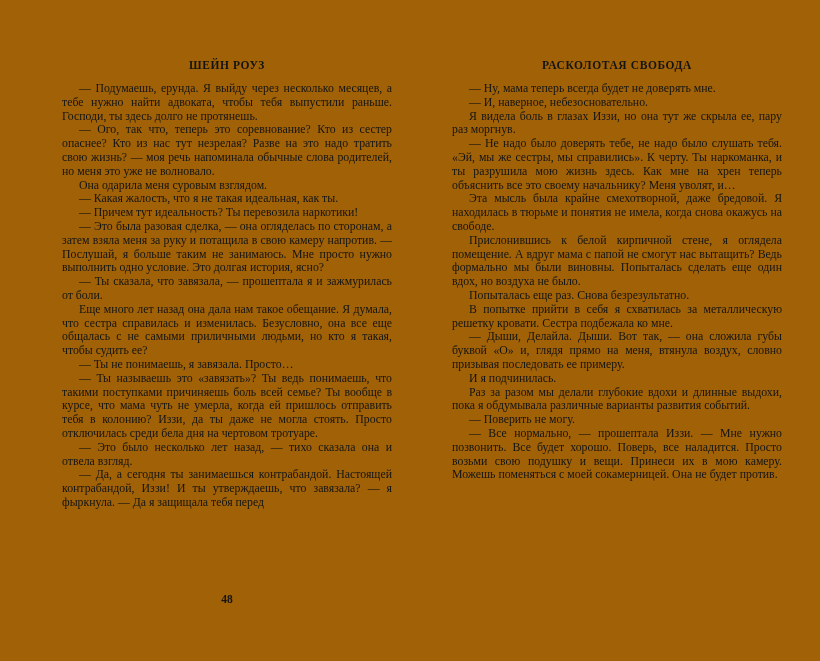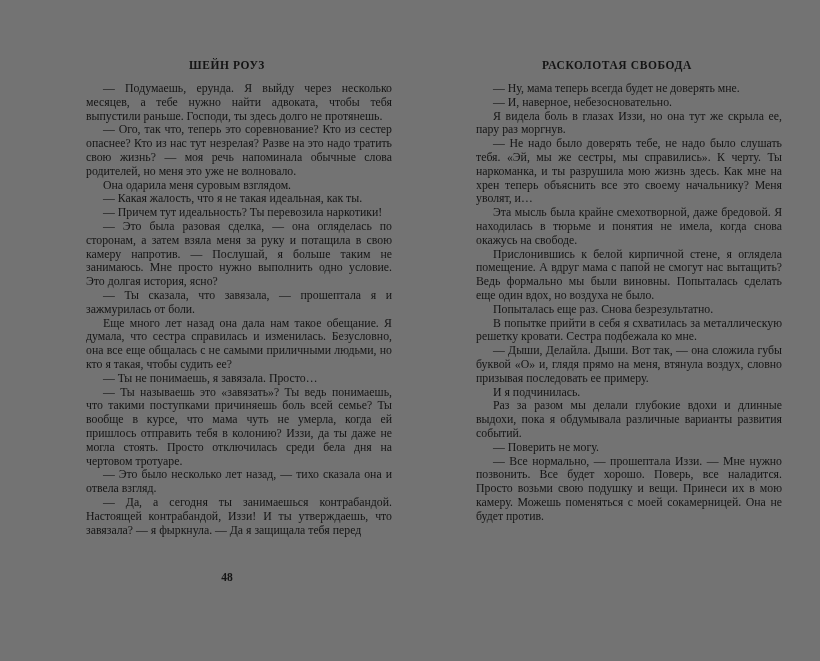--- a/index.html
+++ b/index.html
@@ -11,21 +11,21 @@
     width: 820px;
     height: 661px;
     position: relative;
     font-family: "Liberation Serif", "DejaVu Serif", serif;
     color: #141414;
     overflow: hidden;
   }
   .spread {
     position: absolute;
     inset: 0;
-    background: #737373;
+    background: #a16207;
   }
   .page {
     position: absolute;
     top: 0;
     width: 330px;
     height: 661px;
   }
   .page.left  { left: 62px;  }
   .page.right { left: 452px; }
   .running-head {
@@ -41,32 +41,31 @@
   }
   .body {
     position: absolute;
     top: 82px;
     left: 0;
     right: 0;
     font-size: 11.8px;
     line-height: 13.8px;
     text-align: justify;
     text-justify: inter-word;
-    margin-left: 24px;
   }
   .body p.para {
     margin: 0;
     text-indent: 17px;
   }
   .body p.para.no-indent {
     text-indent: 0;
   }
   .folio {
     position: absolute;
-    top: 571px;
+    top: 593px;
     left: 0;
     right: 0;
     text-align: center;
     font-size: 11.5px;
     font-weight: bold;
   }
 </style>
 </head>
 <body>
 

